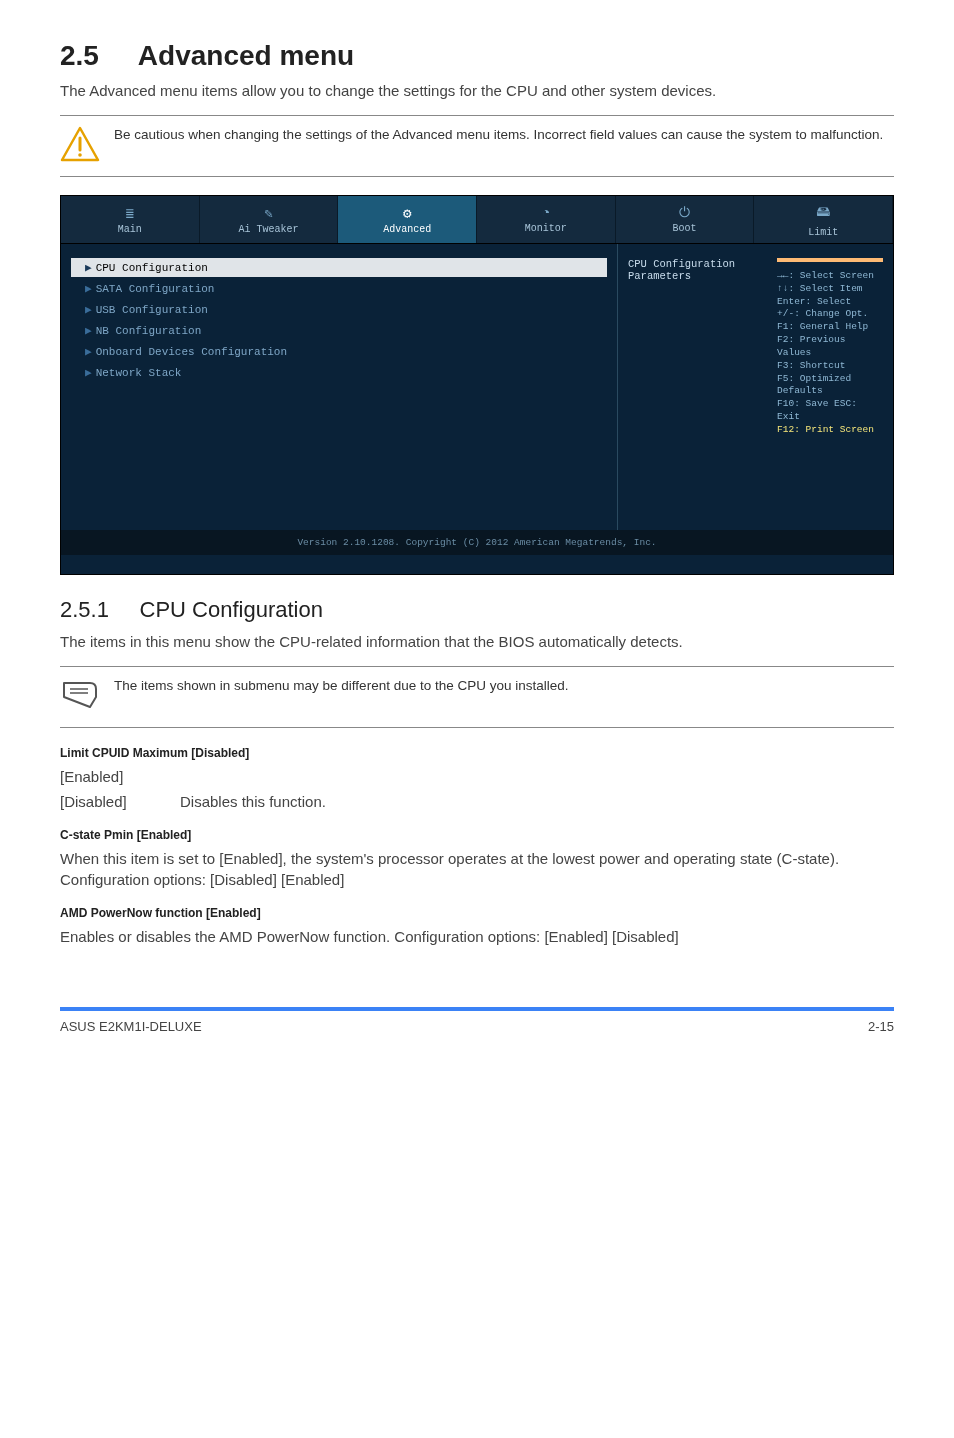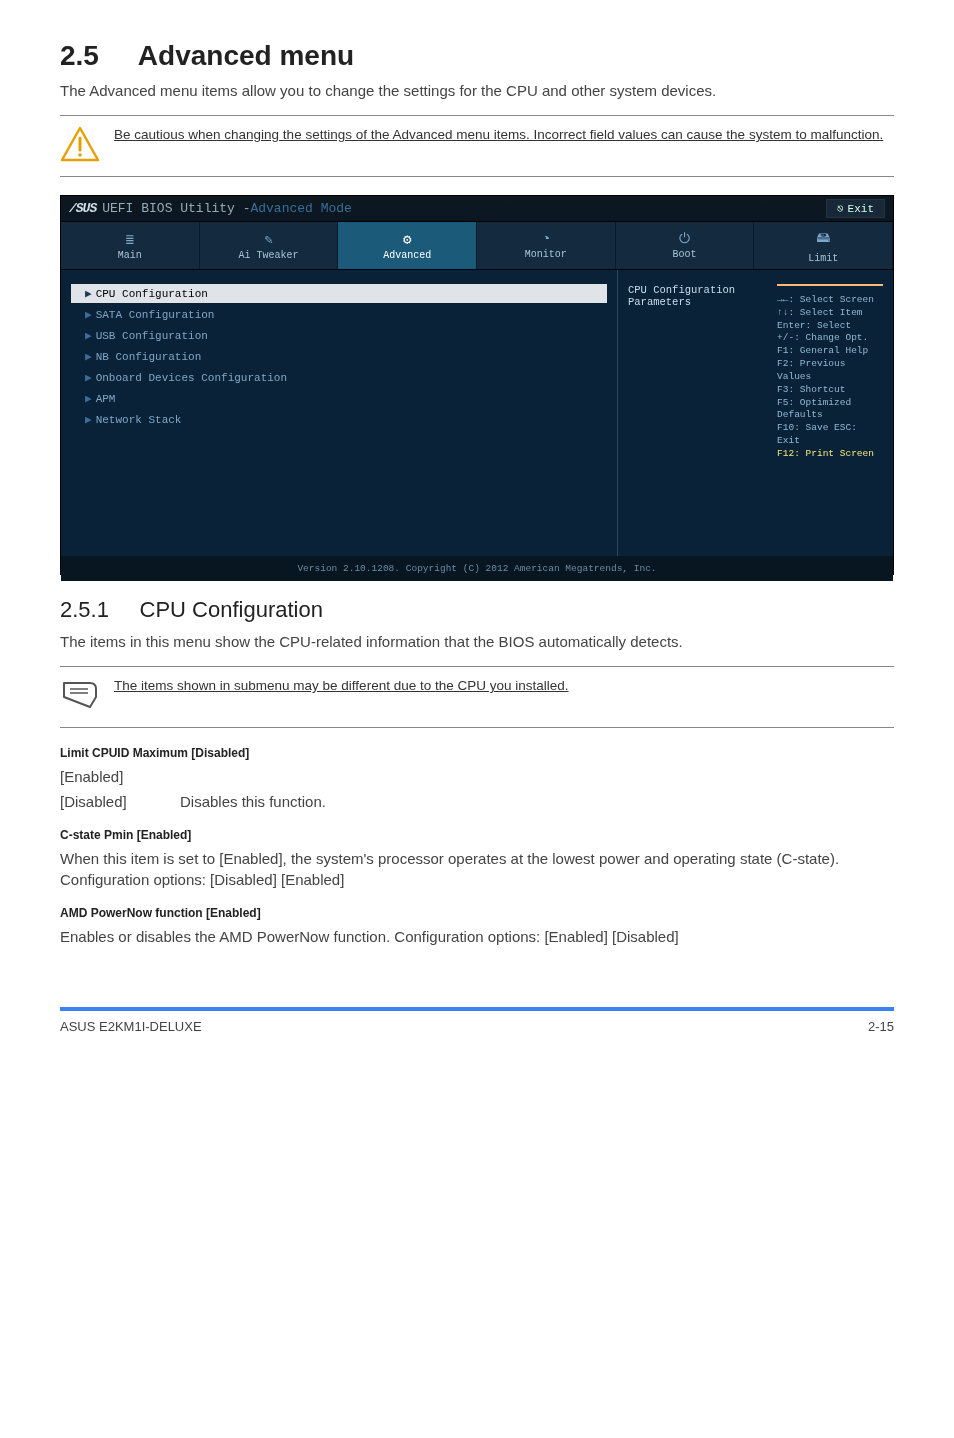--- a/index.html
+++ b/index.html
@@ -6,21 +6,21 @@
   body {
     font-family: Arial, Helvetica, sans-serif;
     background: #fff;
     color: #333;
     width: 954px;
     margin: 0 auto;
     padding: 40px 60px;
   }
   .h1 { font-size: 28px; font-weight: bold; color: #222; margin-bottom: 8px; }
   .body-text { font-size: 15px; color: #444; line-height: 1.4; margin-bottom: 14px; }
-  .callout { display: flex; align-items: flex-start; gap: 14px; margin: 10px 0 18px 0; border-top: 1px solid #888; border-bottom: 1px solid #888; padding: 10px 0; text-decoration: underline; }
+  .callout { display: flex; align-items: flex-start; gap: 14px; margin: 10px 0 18px 0; border-top: 1px solid #888; border-bottom: 1px solid #888; padding: 10px 0; }
   .callout .icon-box { flex: 0 0 40px; }
   .callout .callout-text { font-size: 13.5px; color: #333; line-height: 1.4; }
   .warn-icon svg, .note-icon svg { width: 40px; height: 36px; }
 
   .bios-window { border: 1px solid #000; background: #0a2238; width: 100%; height: 380px; position: relative; font-family: "Courier New", monospace; color: #bcd; font-size: 11px; }
   .bios-titlebar { background: linear-gradient(#0d1820,#0a1622); height: 26px; display: flex; align-items: center; padding: 0 8px; color: #9ab; font-size: 13px; border-bottom: 1px solid #000; }
   .bios-titlebar .logo { font-weight: bold; color: #d0dce6; margin-right: 6px; letter-spacing: -1px; font-style: italic;}
   .bios-titlebar .subtitle { color: #3a6d9a; }
   .bios-titlebar .exit { margin-left: auto; background: #182838; padding: 2px 10px; border: 1px solid #223344; color: #cfe; font-size: 11px; display:flex; align-items:center; gap:4px;}
   .bios-tabs { display: flex; background: #142a3e; height: 48px; border-bottom: 1px solid #000; }
@@ -29,21 +29,21 @@
   .bios-tab .tab-icon { font-size: 14px; color: #7aa8c8; }
   .bios-tab.active .tab-icon { color: #fff; }
   .bios-body { display: flex; height: calc(100% - 26px - 48px - 18px); }
   .bios-main { flex: 1; padding: 14px 10px; }
   .bios-item { color: #7ea6c6; padding: 3px 14px; margin-bottom: 2px; }
   .bios-item.selected { background: #e0e4e8; color: #000; }
   .bios-item .chev { color: #3a6d9a; margin-right: 4px; }
   .bios-item.selected .chev { color: #1a3a5a; }
   .bios-side { width: 276px; border-left: 1px solid #2a4a60; padding: 14px 10px; display:flex; }
   .bios-side .heading { color: #c8dcec; margin-bottom: auto; font-size:10.5px; }
-  .bios-help { border-top:2px solid #fdba74; padding-top:8px; font-size: 9.5px; color: #8fb8d4; line-height:1.35; }
+  .bios-help { border-top:4px solid #fdba74; padding-top:8px; font-size: 9.5px; color: #8fb8d4; line-height:1.35; }
   .bios-help .hl { color: #f5e67a; }
   .bios-footer { height: 25px; background: #081622; color: #6a8ca4; font-size: 9.5px; display:flex; align-items:center; justify-content:center; }
 
   .h2 { font-size: 22px; font-weight: normal; color: #222; margin: 22px 0 8px 0; }
   .h3 { font-size: 12px; font-weight: bold; color: #222; margin: 16px 0 6px 0; }
   .def-row { display: flex; margin-bottom: 4px; font-size: 15px; color: #444; line-height:1.4;}
   .def-row .term { flex: 0 0 120px; }
   .def-row .desc { flex: 1; }
 
   .page-footer { border-top: 4px solid #3b82f6; margin-top: 60px; padding-top: 8px; display: flex; justify-content: space-between; font-size: 13px; color: #444; }
@@ -61,29 +61,20 @@
     <svg viewBox="0 0 40 36">
         <polygon points="20,2 38,34 2,34" fill="none" stroke="#e6a100" stroke-width="2.5" stroke-linejoin="round"></polygon>
         <line x1="20" y1="12" x2="20" y2="24" stroke="#e6a100" stroke-width="3" stroke-linecap="round"></line>
         <circle cx="20" cy="29" r="1.8" fill="#e6a100"></circle>
       </svg>
   </div>
   <div class="callout-text">Be cautious when changing the settings of the Advanced menu items. Incorrect field values can cause the system to malfunction.</div>
 </div>
 
 <div class="bios-window">
-  <div class="bios-titlebar">
-    <span class="logo">/SUS</span>
-    <span>UEFI BIOS Utility - </span>
-    <span class="subtitle">Advanced Mode</span>
-    <span class="exit">
-        <span>⎋</span>
-        <span>Exit</span>
-      </span>
-  </div>
   <div class="bios-tabs">
     <div class="bios-tab">
         <span class="tab-icon">≣</span>
         <span>Main</span>
       </div>
     <div class="bios-tab">
         <span class="tab-icon">✎</span>
         <span>Ai Tweaker</span>
       </div>
     <div class="bios-tab active">
@@ -103,21 +94,20 @@
         <span>Limit</span>
       </div>
   </div>
   <div class="bios-body">
     <div class="bios-main">
       <div class="bios-item selected"><span class="chev">▶</span><span>CPU Configuration</span></div>
       <div class="bios-item"><span class="chev">▶</span><span>SATA Configuration</span></div>
       <div class="bios-item"><span class="chev">▶</span><span>USB Configuration</span></div>
       <div class="bios-item"><span class="chev">▶</span><span>NB Configuration</span></div>
       <div class="bios-item"><span class="chev">▶</span><span>Onboard Devices Configuration</span></div>
-      <div class="bios-item"><span class="chev">▶</span><span>APM</span></div>
       <div class="bios-item"><span class="chev">▶</span><span>Network Stack</span></div>
     </div>
     <div class="bios-side">
       <div class="heading">CPU Configuration Parameters</div>
       <div class="bios-help">
         <div>→←: Select Screen</div>
         <div>↑↓: Select Item</div>
         <div>Enter: Select</div>
         <div>+/-: Change Opt.</div>
         <div>F1: General Help</div>

